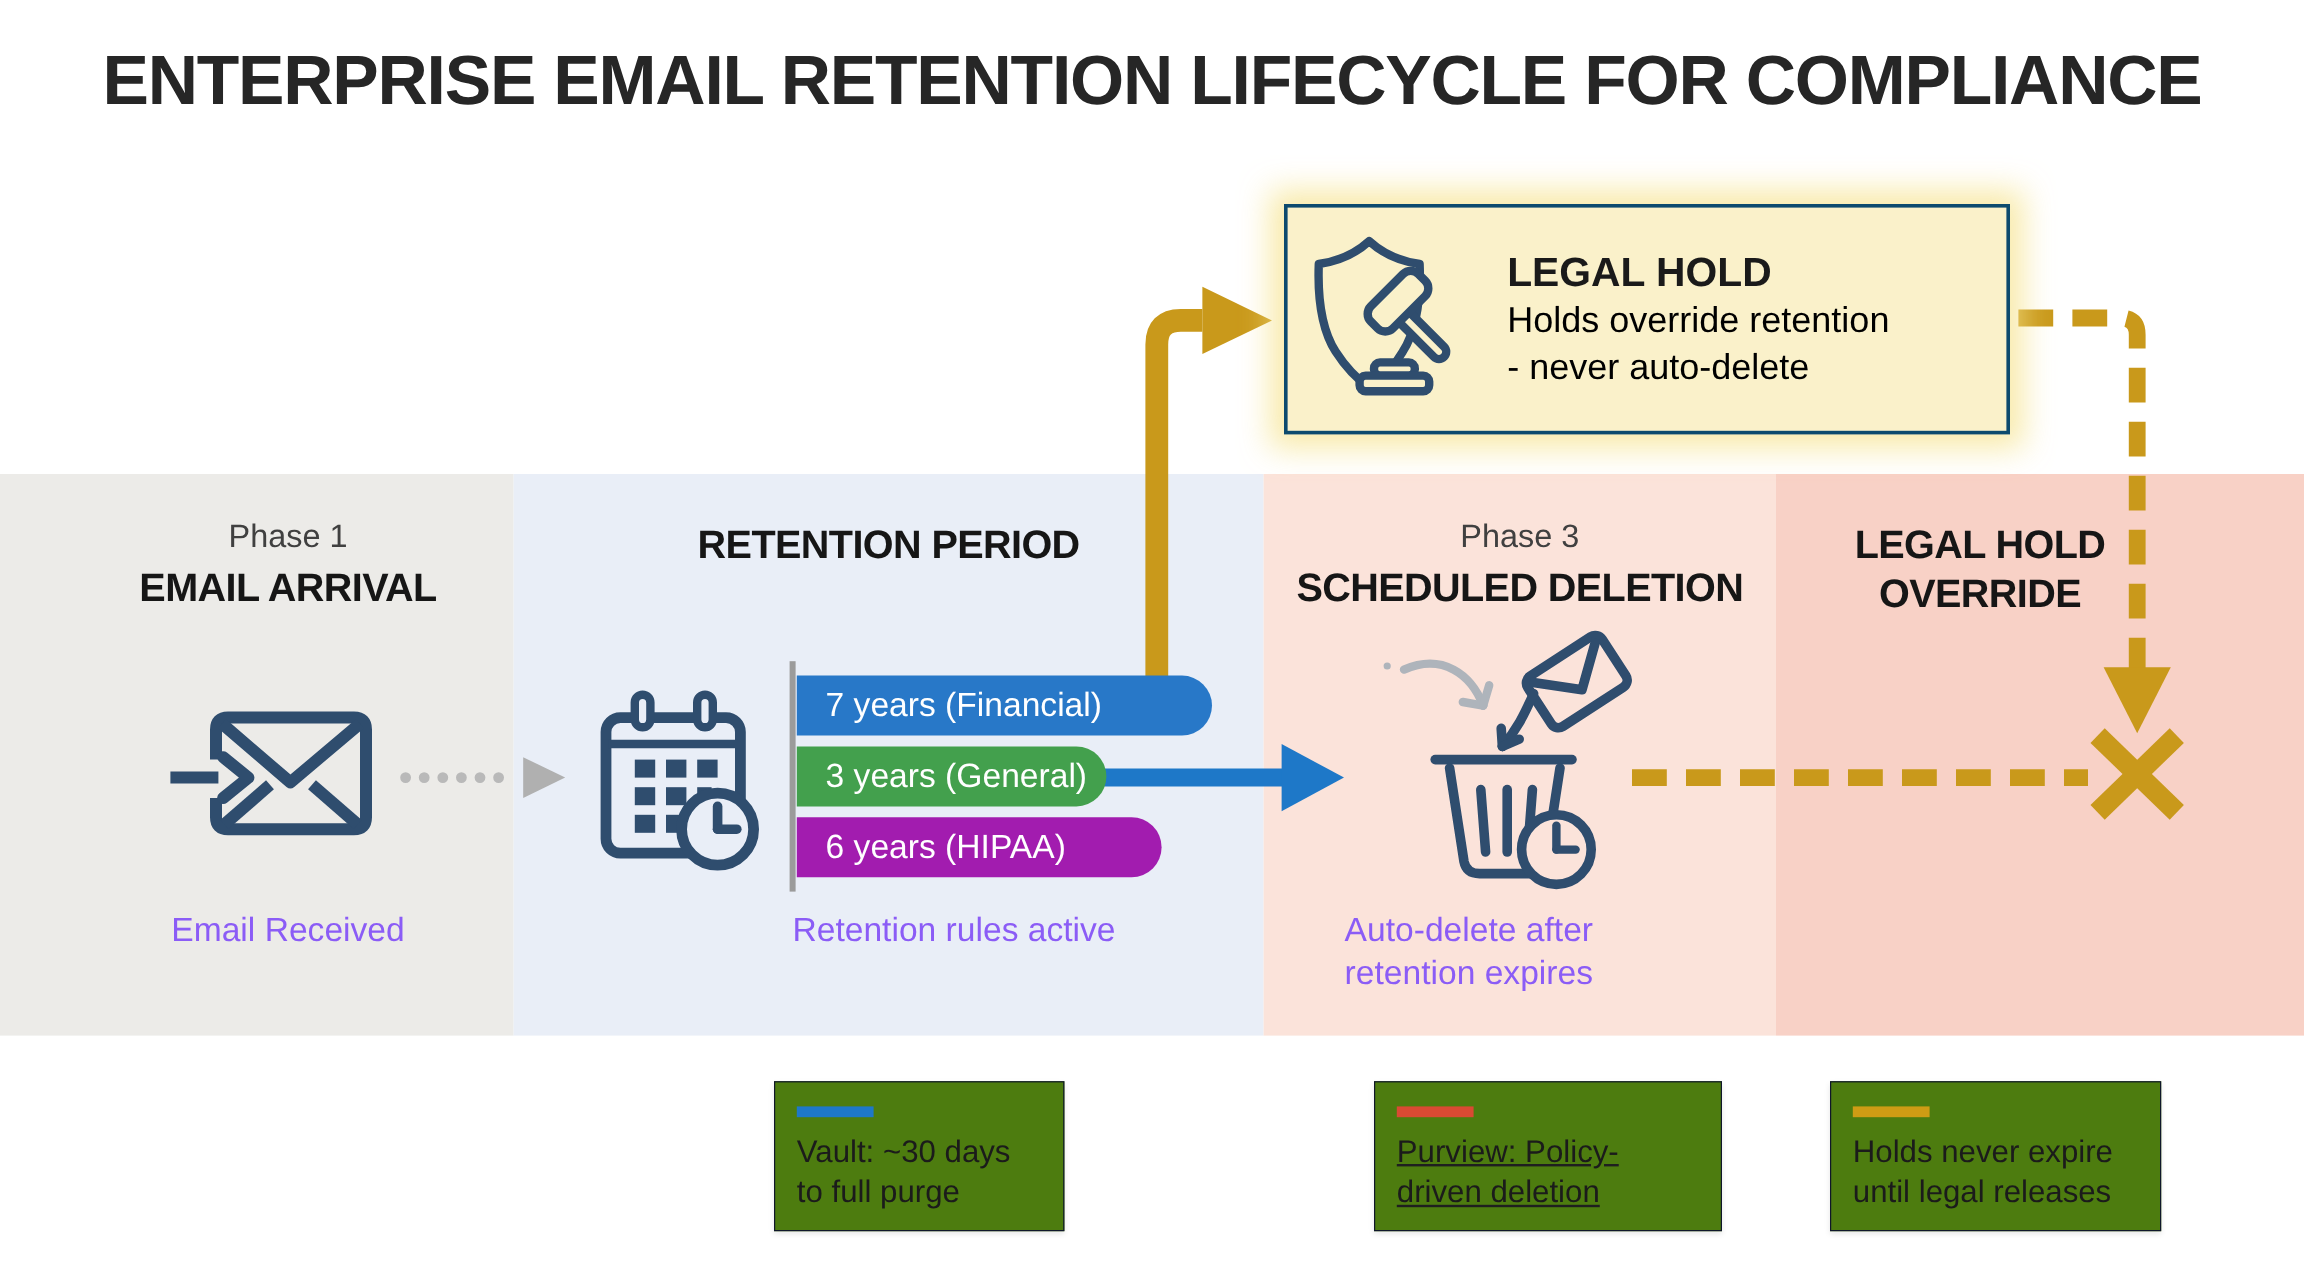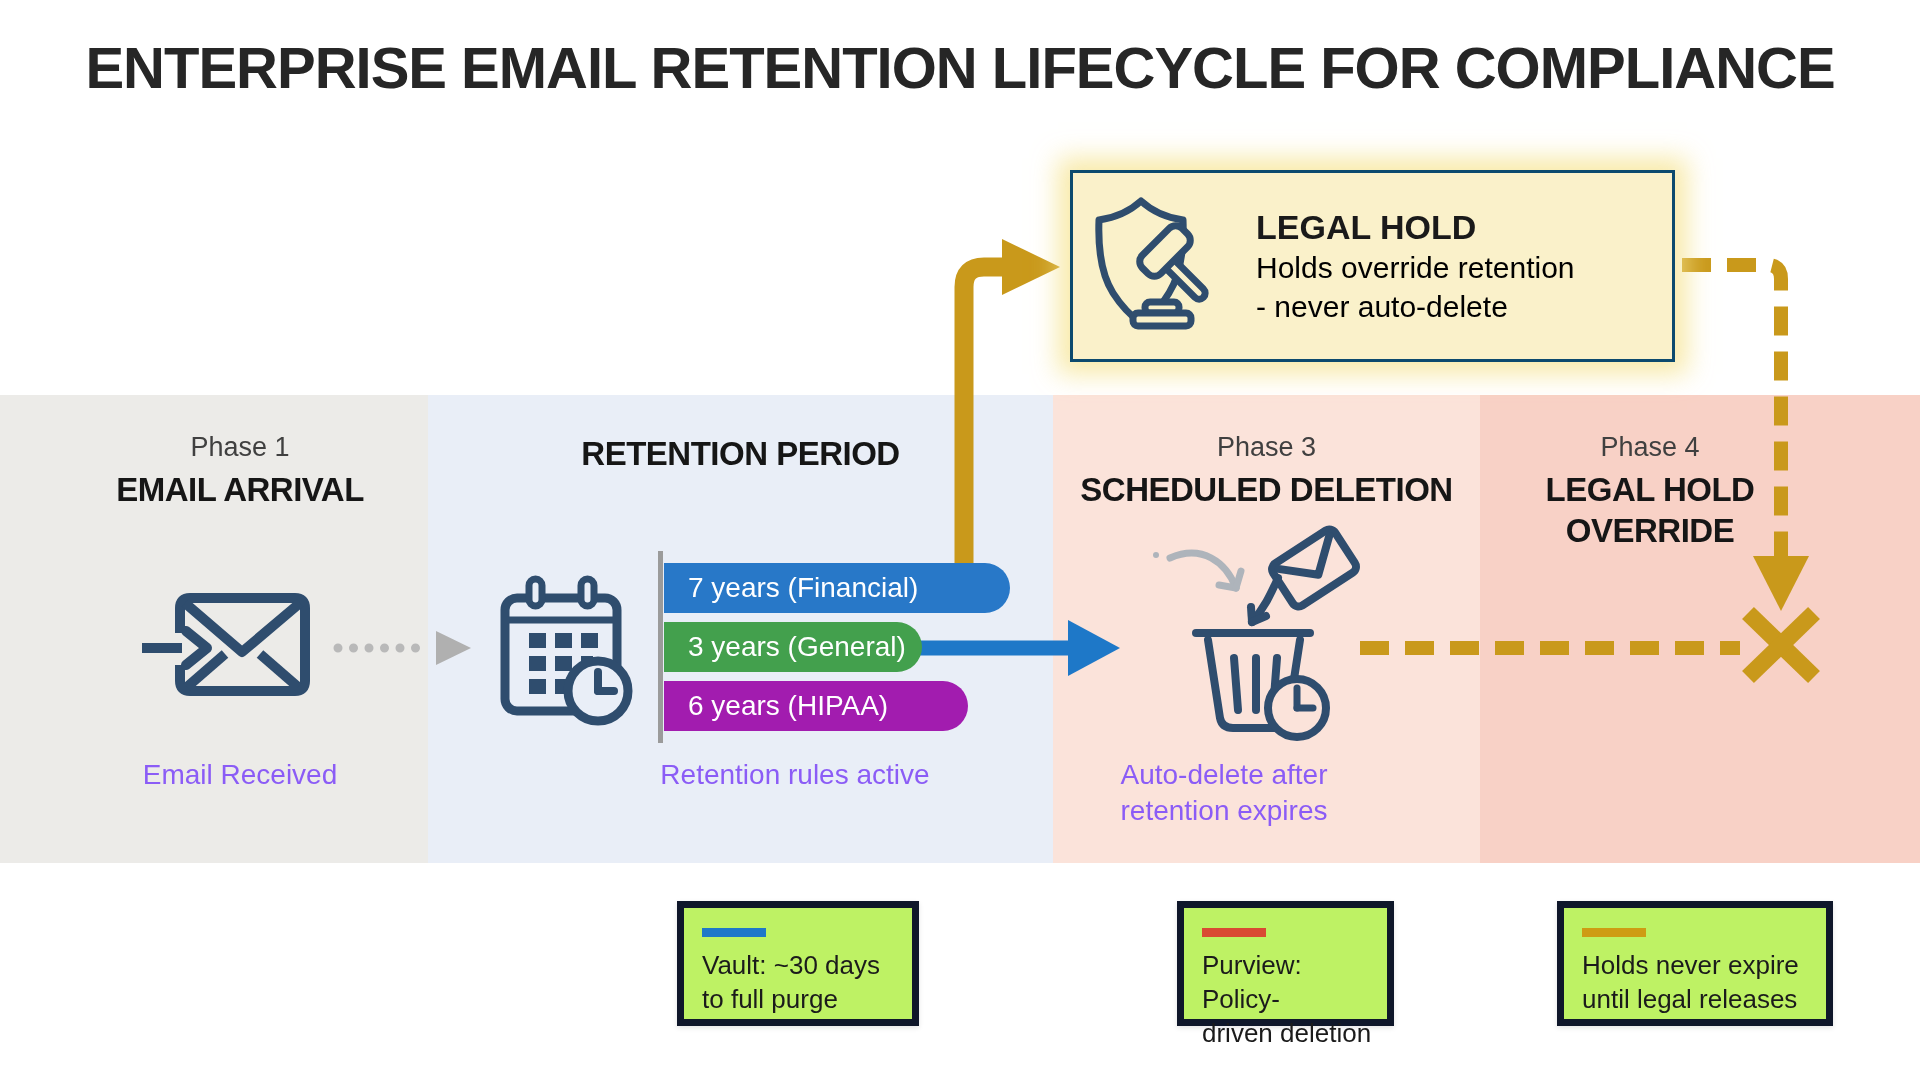--- a/index.html
+++ b/index.html
@@ -35,23 +35,23 @@
     left:1070px;top:170px;width:605px;height:192px;box-sizing:border-box;
     background:#FAF1CA;border:3px solid #0c4a6e;display:flex;align-items:center;
     padding:10px 20px;z-index:2;
     box-shadow:0 0 24px 12px rgba(246,227,140,0.75);
   }
   .callout-text{margin-left:38px;}
   .callout-title{font-size:34px;font-weight:700;color:#1a1a1a;line-height:42px;}
   .callout-line{font-size:30px;color:#000000;line-height:39px;}
   
   .card{
-    top:901px;height:125px;background:#bef264;border:7px solid #0f172a;
+    top:901px;height:125px;background:#4d7c0f;border:1px solid #0f172a;
     box-shadow:0 2px 5px rgba(0,0,0,0.10);box-sizing:border-box;
-    padding:20px 15px 0 18px;z-index:2;margin-left:32px;
+    padding:20px 15px 0 18px;z-index:2;
   }
   .swatch{width:64px;height:9px;margin-bottom:11px;}
   .card-line{font-size:26px;line-height:34px;color:#1b1b1b;display:block;}
 </style>
 </head>
 <body>
 
 <div class="stage">
 
   <div class="abs title">ENTERPRISE EMAIL RETENTION LIFECYCLE FOR COMPLIANCE</div>
@@ -96,21 +96,20 @@
     <div class="phase-name">EMAIL ARRIVAL</div>
   </div>
   <div class="abs phase-header" style="left:428px;width:625px;">
     <div class="phase-name">RETENTION PERIOD</div>
   </div>
   <div class="abs phase-header" style="left:1053px;width:427px;">
     <span class="phase-label">Phase 3</span>
     <div class="phase-name">SCHEDULED DELETION</div>
   </div>
   <div class="abs phase-header" style="left:1480px;width:340px;">
-    <span class="phase-label">Phase 4</span>
     <div class="phase-name" style="width:270px;">LEGAL HOLD OVERRIDE</div>
   </div>
 
   <svg class="abs z2" style="left:140px;top:588px;" width="180" height="115" viewBox="0 0 180 115">
     <g fill="none" stroke="#2F4D6E" stroke-width="10" stroke-linejoin="round">
       <path d="M50,10 H155 Q165,10 165,20 V93 Q165,103 155,103 H50 Q40,103 40,93 V77"></path>
       <path d="M40,45 V20 Q40,10 50,10"></path>
       <path d="M45,15 L102,64 L160,15"></path>
       <path d="M47,99 L85,66"></path>
       <path d="M158,99 L120,66"></path>
@@ -208,21 +207,21 @@
       <line x1="147" y1="190" x2="163" y2="190"></line>
     </g>
   </svg>
   <div class="abs caption" style="left:1084px;top:757px;width:280px;">Auto-delete after retention expires</div>
 
   <div class="abs card" style="left:645px;width:242px;">
     <div class="swatch" style="background-color: rgb(30, 120, 200);"></div>
     <span class="card-line">Vault: ~30 days</span>
     <span class="card-line">to full purge</span>
   </div>
-  <div class="abs card" style="left:1145px;width:217px;">
+  <div class="abs card" style="left:1145px;width:290px;text-decoration:underline;">
     <div class="swatch" style="background-color: rgb(217, 74, 51);"></div>
     <span class="card-line">Purview: Policy-</span>
     <span class="card-line">driven deletion</span>
   </div>
   <div class="abs card" style="left:1525px;width:276px;">
     <div class="swatch" style="background-color: rgb(206, 156, 20);"></div>
     <span class="card-line">Holds never expire</span>
     <span class="card-line">until legal releases</span>
   </div>
 

